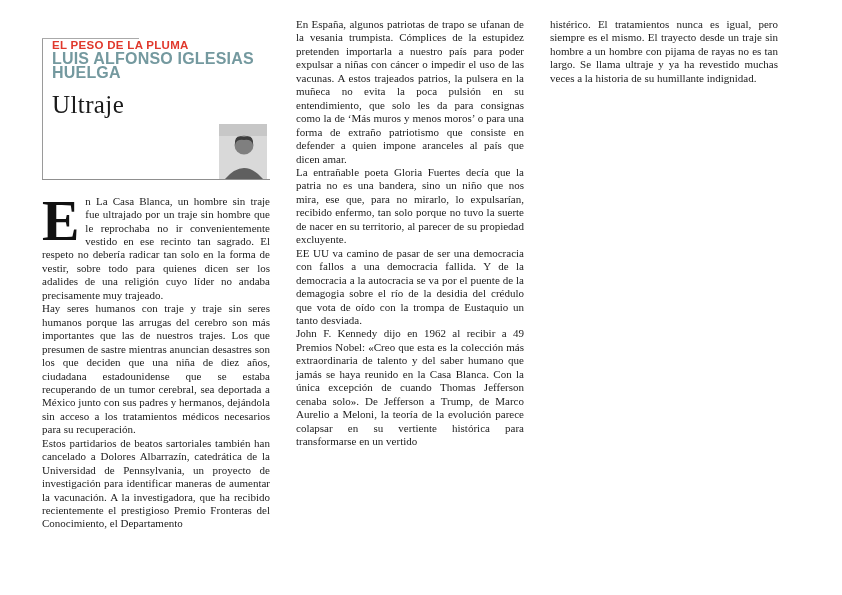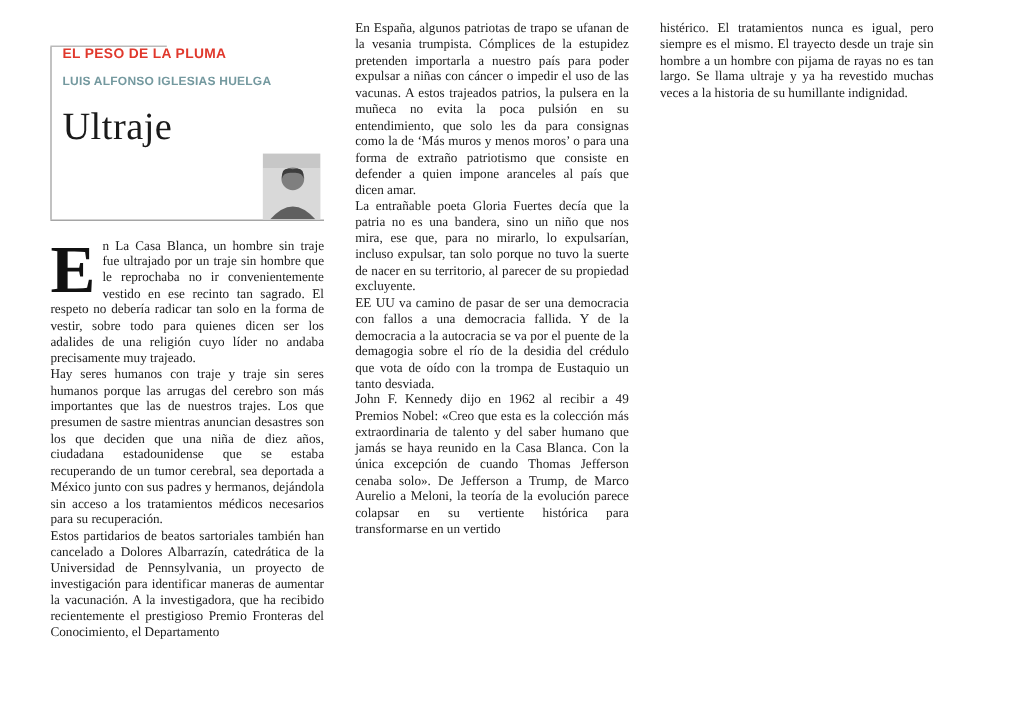--- a/index.html
+++ b/index.html
@@ -43,33 +43,33 @@
     top: -1px; left: -1px;
     width: 97px; height: 1px;
     background: #aaaaaa;
   }
   .kicker {
     font-family: "Liberation Sans", sans-serif;
     font-weight: bold;
     font-size: 11.5px;
     letter-spacing: 0.3px;
     color: var(--kicker, #e0382c);
-    margin-bottom: 10px;
+    margin-bottom: 0;
   }
   .author {
     font-family: "Liberation Sans", sans-serif;
     font-weight: bold;
-    font-size: 10px;
+    font-size: 16px;
     letter-spacing: 0.2px;
     color: var(--author, #74999f);
   }
   .title {
     font-family: "Liberation Serif", serif;
     font-weight: 400;
-    font-size: 32px;
+    font-size: 25px;
     letter-spacing: 0.4px;
     color: #1a1a1a;
     margin: 13px 0 0 0;
     line-height: 1.05;
   }
   .photo {
     display: block;
     width: 48px; height: 55px;
     margin: 5px 3px 0 auto;
     background: #d9d9d9;
@@ -114,21 +114,21 @@
       </div>
     </div>
     <div class="rule"></div>
     <p class="lead"><span class="dropcap">E</span><span>n La Casa Blanca, un hombre sin traje fue ultrajado por un traje sin hombre que le reprochaba no ir convenientemente vestido en ese recinto tan sagrado. El respeto no debería radicar tan solo en la forma de vestir, sobre todo para quienes dicen ser los adalides de una religión cuyo líder no andaba precisamente muy trajeado.</span></p>
     <p>Hay seres humanos con traje y traje sin seres humanos porque las arrugas del cerebro son más importantes que las de nuestros trajes. Los que presumen de sastre mientras anuncian desastres son los que deciden que una niña de diez años, ciudadana estadounidense que se estaba recuperando de un tumor cerebral, sea deportada a México junto con sus padres y hermanos, dejándola sin acceso a los tratamientos médicos necesarios para su recuperación.</p>
     <p>Estos partidarios de beatos sartoriales también han cancelado a Dolores Albarrazín, catedrática de la Universidad de Pennsylvania, un proyecto de investigación para identificar maneras de aumentar la vacunación. A la investigadora, que ha recibido recientemente el prestigioso Premio Fronteras del Conocimiento, el Departamento</p>
   </div>
 
   <div class="col">
     <p>En España, algunos patriotas de trapo se ufanan de la vesania trumpista. Cómplices de la estupidez pretenden importarla a nuestro país para poder expulsar a niñas con cáncer o impedir el uso de las vacunas. A estos trajeados patrios, la pulsera en la muñeca no evita la poca pulsión en su entendimiento, que solo les da para consignas como la de ‘Más muros y menos moros’ o para una forma de extraño patriotismo que consiste en defender a quien impone aranceles al país que dicen amar.</p>
-    <p>La entrañable poeta Gloria Fuertes decía que la patria no es una bandera, sino un niño que nos mira, ese que, para no mirarlo, lo expulsarían, incluso expulsar, tan solo porque no tuvo la suerte de nacer en su territorio, al parecer de su propiedad excluyente.</p>
+    <p>La entrañable poeta Gloria Fuertes decía que la patria no es una bandera, sino un niño que nos mira, ese que, para no mirarlo, lo expulsarían, recibido enfermo, tan solo porque no tuvo la suerte de nacer en su territorio, al parecer de su propiedad excluyente.</p>
     <p>EE UU va camino de pasar de ser una democracia con fallos a una democracia fallida. Y de la democracia a la autocracia se va por el puente de la demagogia sobre el río de la desidia del crédulo que vota de oído con la trompa de Eustaquio un tanto desviada.</p>
     <p>John F. Kennedy dijo en 1962 al recibir a 49 Premios Nobel: «Creo que esta es la colección más extraordinaria de talento y del saber humano que jamás se haya reunido en la Casa Blanca. Con la única excepción de cuando Thomas Jefferson cenaba solo». De Jefferson a Trump, de Marco Aurelio a Meloni, la teoría de la evolución parece colapsar en su vertiente histórica para transformarse en un vertido</p>
   </div>
 
   <div class="col">
     <p>histérico. El tratamientos nunca es igual, pero siempre es el mismo. El trayecto desde un traje sin hombre a un hombre con pijama de rayas no es tan largo. Se llama ultraje y ya ha revestido muchas veces a la historia de su humillante indignidad.</p>
   </div>
 
 </div>
 

